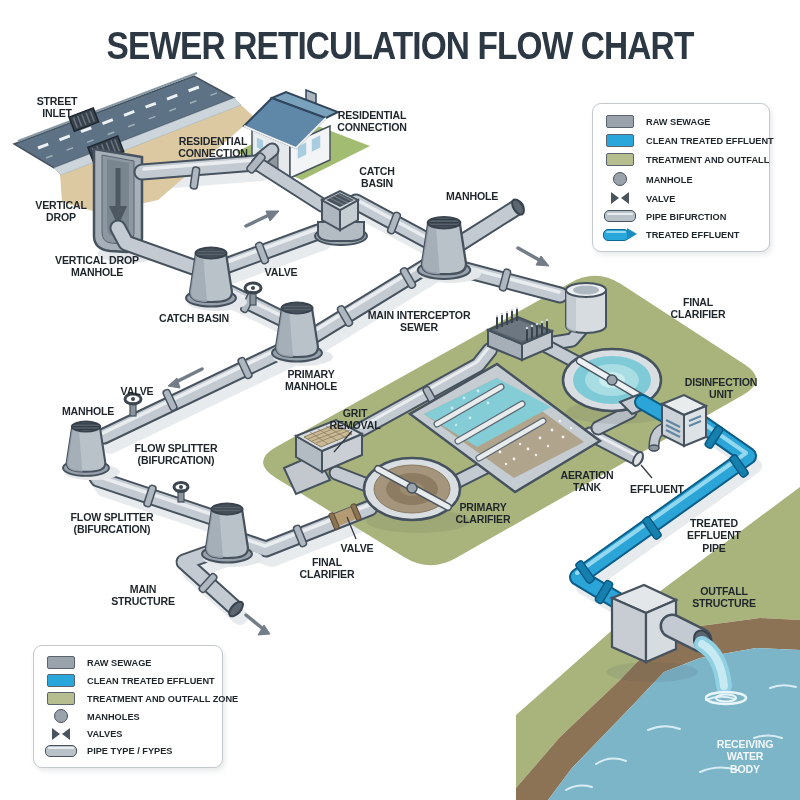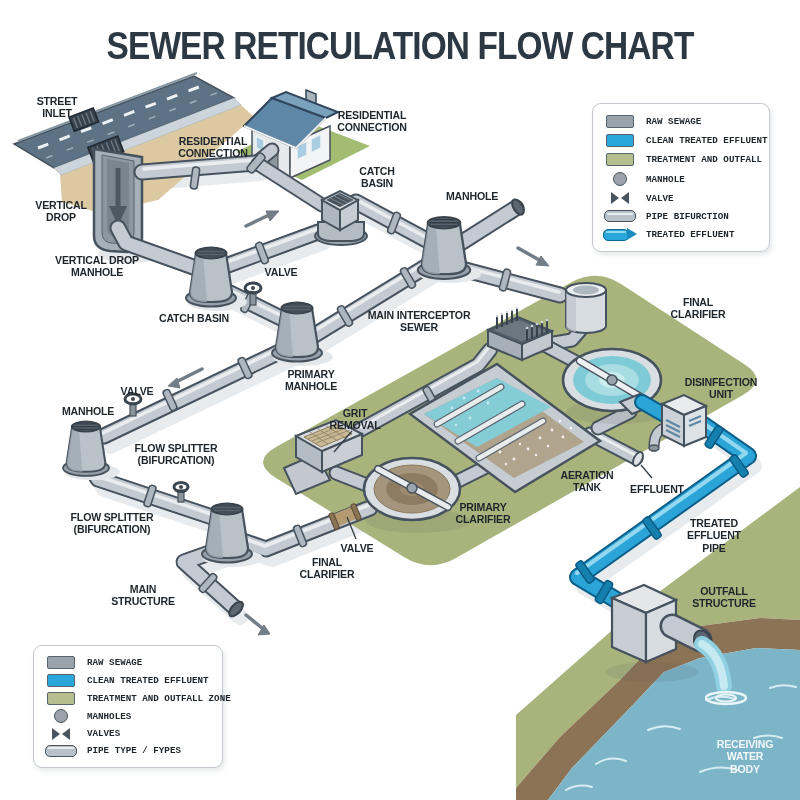--- a/index.html
+++ b/index.html
@@ -7,21 +7,21 @@
          font-family:"Liberation Sans",sans-serif;}
   #scene{position:absolute;left:0;top:0;}
   .title{position:absolute;left:400px;top:46px;transform:translate(-50%,-50%) scaleX(0.88);
          font-size:38px;font-weight:800;color:#2c3844;letter-spacing:-1px;white-space:nowrap;}
   .lbl{position:absolute;transform:translate(-50%,-50%) scaleX(0.92);font-weight:700;
        font-size:11.5px;line-height:1.08;color:#1e252b;white-space:pre-line;text-align:center;
        letter-spacing:-0.2px;}
   .lbl.white{color:#f2f8fa;}
   .legend{position:absolute;background:#ffffff;border:1.5px solid #c3c9ce;border-radius:9px;
           box-shadow:2px 3px 5px rgba(60,70,80,0.12);padding:8px 10px;display:flex;
-          flex-direction:column;justify-content:space-around;box-sizing:border-box;font-family:Liberation Mono, monospace;}
+          flex-direction:column;justify-content:space-around;box-sizing:border-box;}
   #legend-top{left:592px;top:103px;width:178px;height:149px;}
   #legend-bottom{left:33px;top:645px;width:190px;height:123px;}
   .lrow{display:flex;align-items:center;gap:9px;}
   .ltext{font-weight:700;font-size:9.8px;color:#1e252b;transform:scaleX(0.94);
          transform-origin:left center;white-space:nowrap;}
   .icon{flex:0 0 34px;display:flex;justify-content:center;align-items:center;}
   .sw{width:26px;height:11px;border:1.5px solid #5a646e;border-radius:2px;}
   .sw.gray{background:#9aa3ac;}
   .sw.blue{background:#2aa7da;}
   .sw.olive{background:#b6bd8e;}

